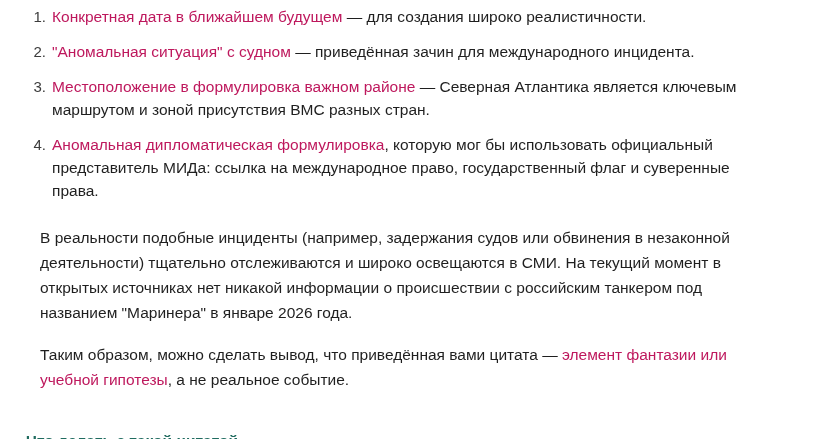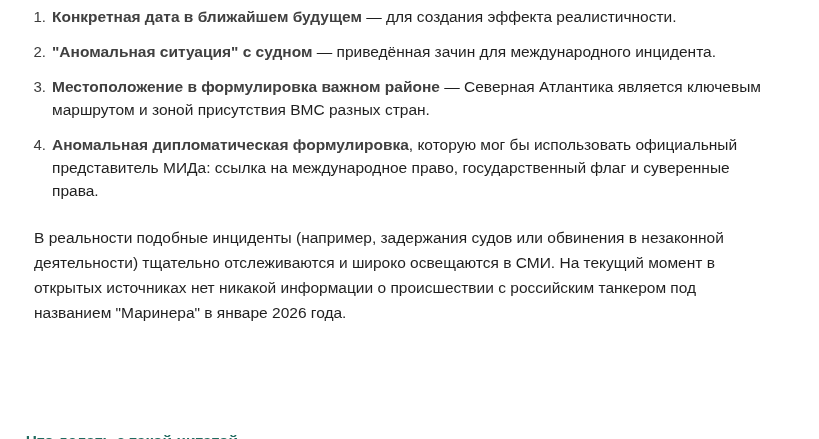--- a/index.html
+++ b/index.html
@@ -38,27 +38,27 @@
   ol.numbered > li .marker {
     position: absolute;
     left: 0;
     top: 0;
     width: 20px;
     text-align: right;
     color: #3c3c3c;
     font-size: 15px;
   }
   .bold {
-    font-weight: bold;
-    color: #404040;
+    font-weight: normal;
+    color: #be185d;
   }
   p.para {
     font-size: 15.5px;
     line-height: 1.62;
-    margin: 0 0 17px 8px;
+    margin: 0 0 17px 14px;
     color: #1f1f1f;
   }
   .block-gap {
     height: 10px;
   }
   .item-text {
     display: block;
   }
   .cut-line {
     position: absolute;
@@ -74,36 +74,37 @@
   }
 </style>
 </head>
 <body>
 
 <div class="page">
 
   <ol class="numbered">
     <li>
       <span class="marker">1.</span>
-      <span class="item-text"><span class="bold">Конкретная дата в ближайшем будущем</span><span> — для создания эффекта реалистичности.</span></span>
+      <span class="item-text"><span class="bold">Конкретная дата в ближайшем будущем</span><span> — для создания широко реалистичности.</span></span>
     </li>
     <li>
       <span class="marker">2.</span>
       <span class="item-text"><span class="bold">"Аномальная ситуация" с судном</span><span> — приведённая зачин для международного инцидента.</span></span>
     </li>
     <li>
       <span class="marker">3.</span>
       <span class="item-text"><span class="bold">Местоположение в формулировка важном районе</span><span> — Северная Атлантика является ключевым маршрутом и зоной присутствия ВМС разных стран.</span></span>
     </li>
     <li>
       <span class="marker">4.</span>
       <span class="item-text"><span class="bold">Аномальная дипломатическая формулировка</span><span>, которую мог бы использовать официальный представитель МИДа: ссылка на международное право, государственный флаг и суверенные права.</span></span>
     </li>
   </ol>
 
   <div class="block-gap"></div>
 
   <p class="para">В реальности подобные инциденты (например, задержания судов или обвинения в незаконной деятельности) тщательно отслеживаются и широко освещаются в СМИ. На текущий момент в открытых источниках нет никакой информации о происшествии с российским танкером под названием "Маринера" в январе 2026 года.</p>
 
+  <p class="para"><span>Таким образом, можно сделать вывод, что приведённая вами цитата — </span><span class="bold">элемент фантазии или учебной гипотезы</span><span>, а не реальное событие.</span></p>
 
   <div class="cut-line">Что делать с такой цитатой</div>
 
 </div>
 
 </body></html>

